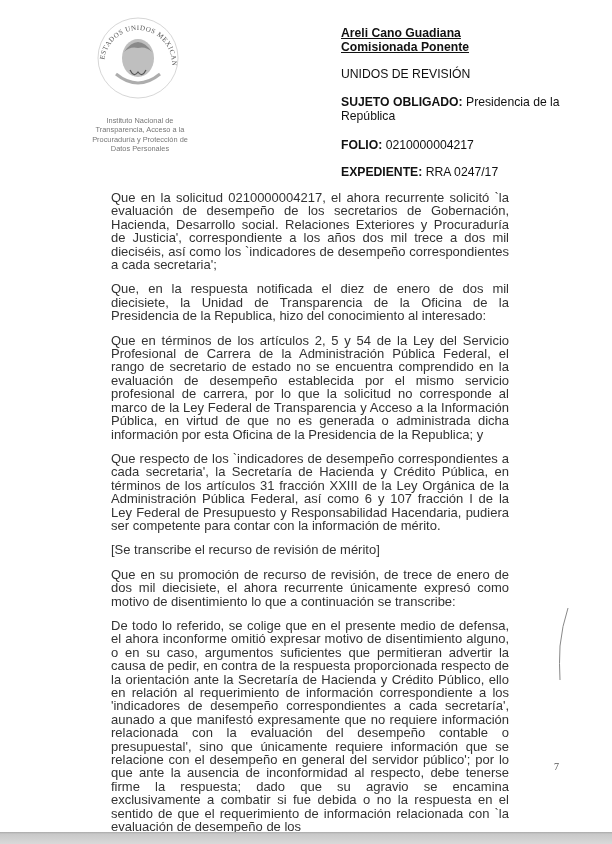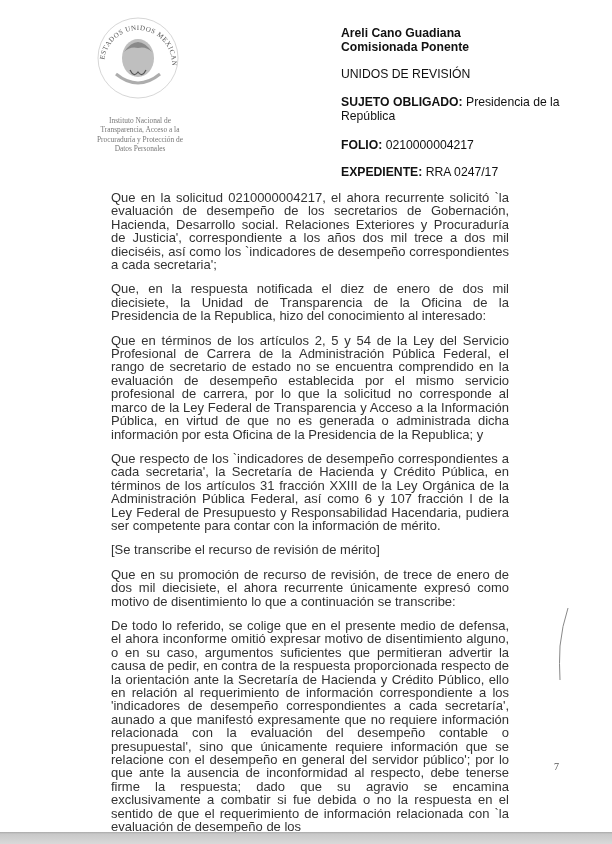--- a/index.html
+++ b/index.html
@@ -1,22 +1,22 @@
 <!DOCTYPE html>
 <html><head>
 <meta charset="utf-8">
 <style>
   html, body { margin:0; padding:0; }
   body { width:612px; height:844px; background:#ffffff; position:relative; overflow:hidden; font-family:"Liberation Sans", sans-serif; color:#222; }
   .page { position:absolute; left:0; top:0; width:612px; height:832px; background:#fff; }
   .bottom-bar { position:absolute; left:0; top:832px; width:612px; height:12px; background:linear-gradient(#a9a9a9 0, #c8c8c8 2px, #d9d9d9 100%); }
   .seal { position:absolute; left:94px; top:12px; width:88px; height:90px; }
-  .inst { position:absolute; left:84px; top:116px; width:112px; text-align:center; font-family:Liberation Serif, serif; font-size:7.4px; line-height:9.4px; color:#777; }
+  .inst { position:absolute; left:84px; top:116px; width:112px; text-align:center; font-family:Liberation Sans, sans-serif; font-size:7.4px; line-height:9.4px; color:#777; }
   .head { position:absolute; left:341px; top:26px; width:270px; font-size:12.2px; color:#111; }
-  .head .l { line-height:14px; }
+  .head .l { line-height:14px;text-decoration:underline; }
   .head b { font-weight:bold; }
   .blk { position:absolute; left:341px; font-size:12.2px; line-height:14px; color:#111; }
   .body { position:absolute; left:111px; width:398px; font-size:13px; line-height:13.4px; color:#333; text-align:justify; }
   .body p { margin:0 0 11px 0; }
   .pagenum { position:absolute; left:554px; top:761px; font-family:"Liberation Serif", serif; font-size:10px; color:#555; }
   .mark { position:absolute; left:556px; top:606px; width:14px; height:76px; }
 </style>
 </head>
 <body>
 

